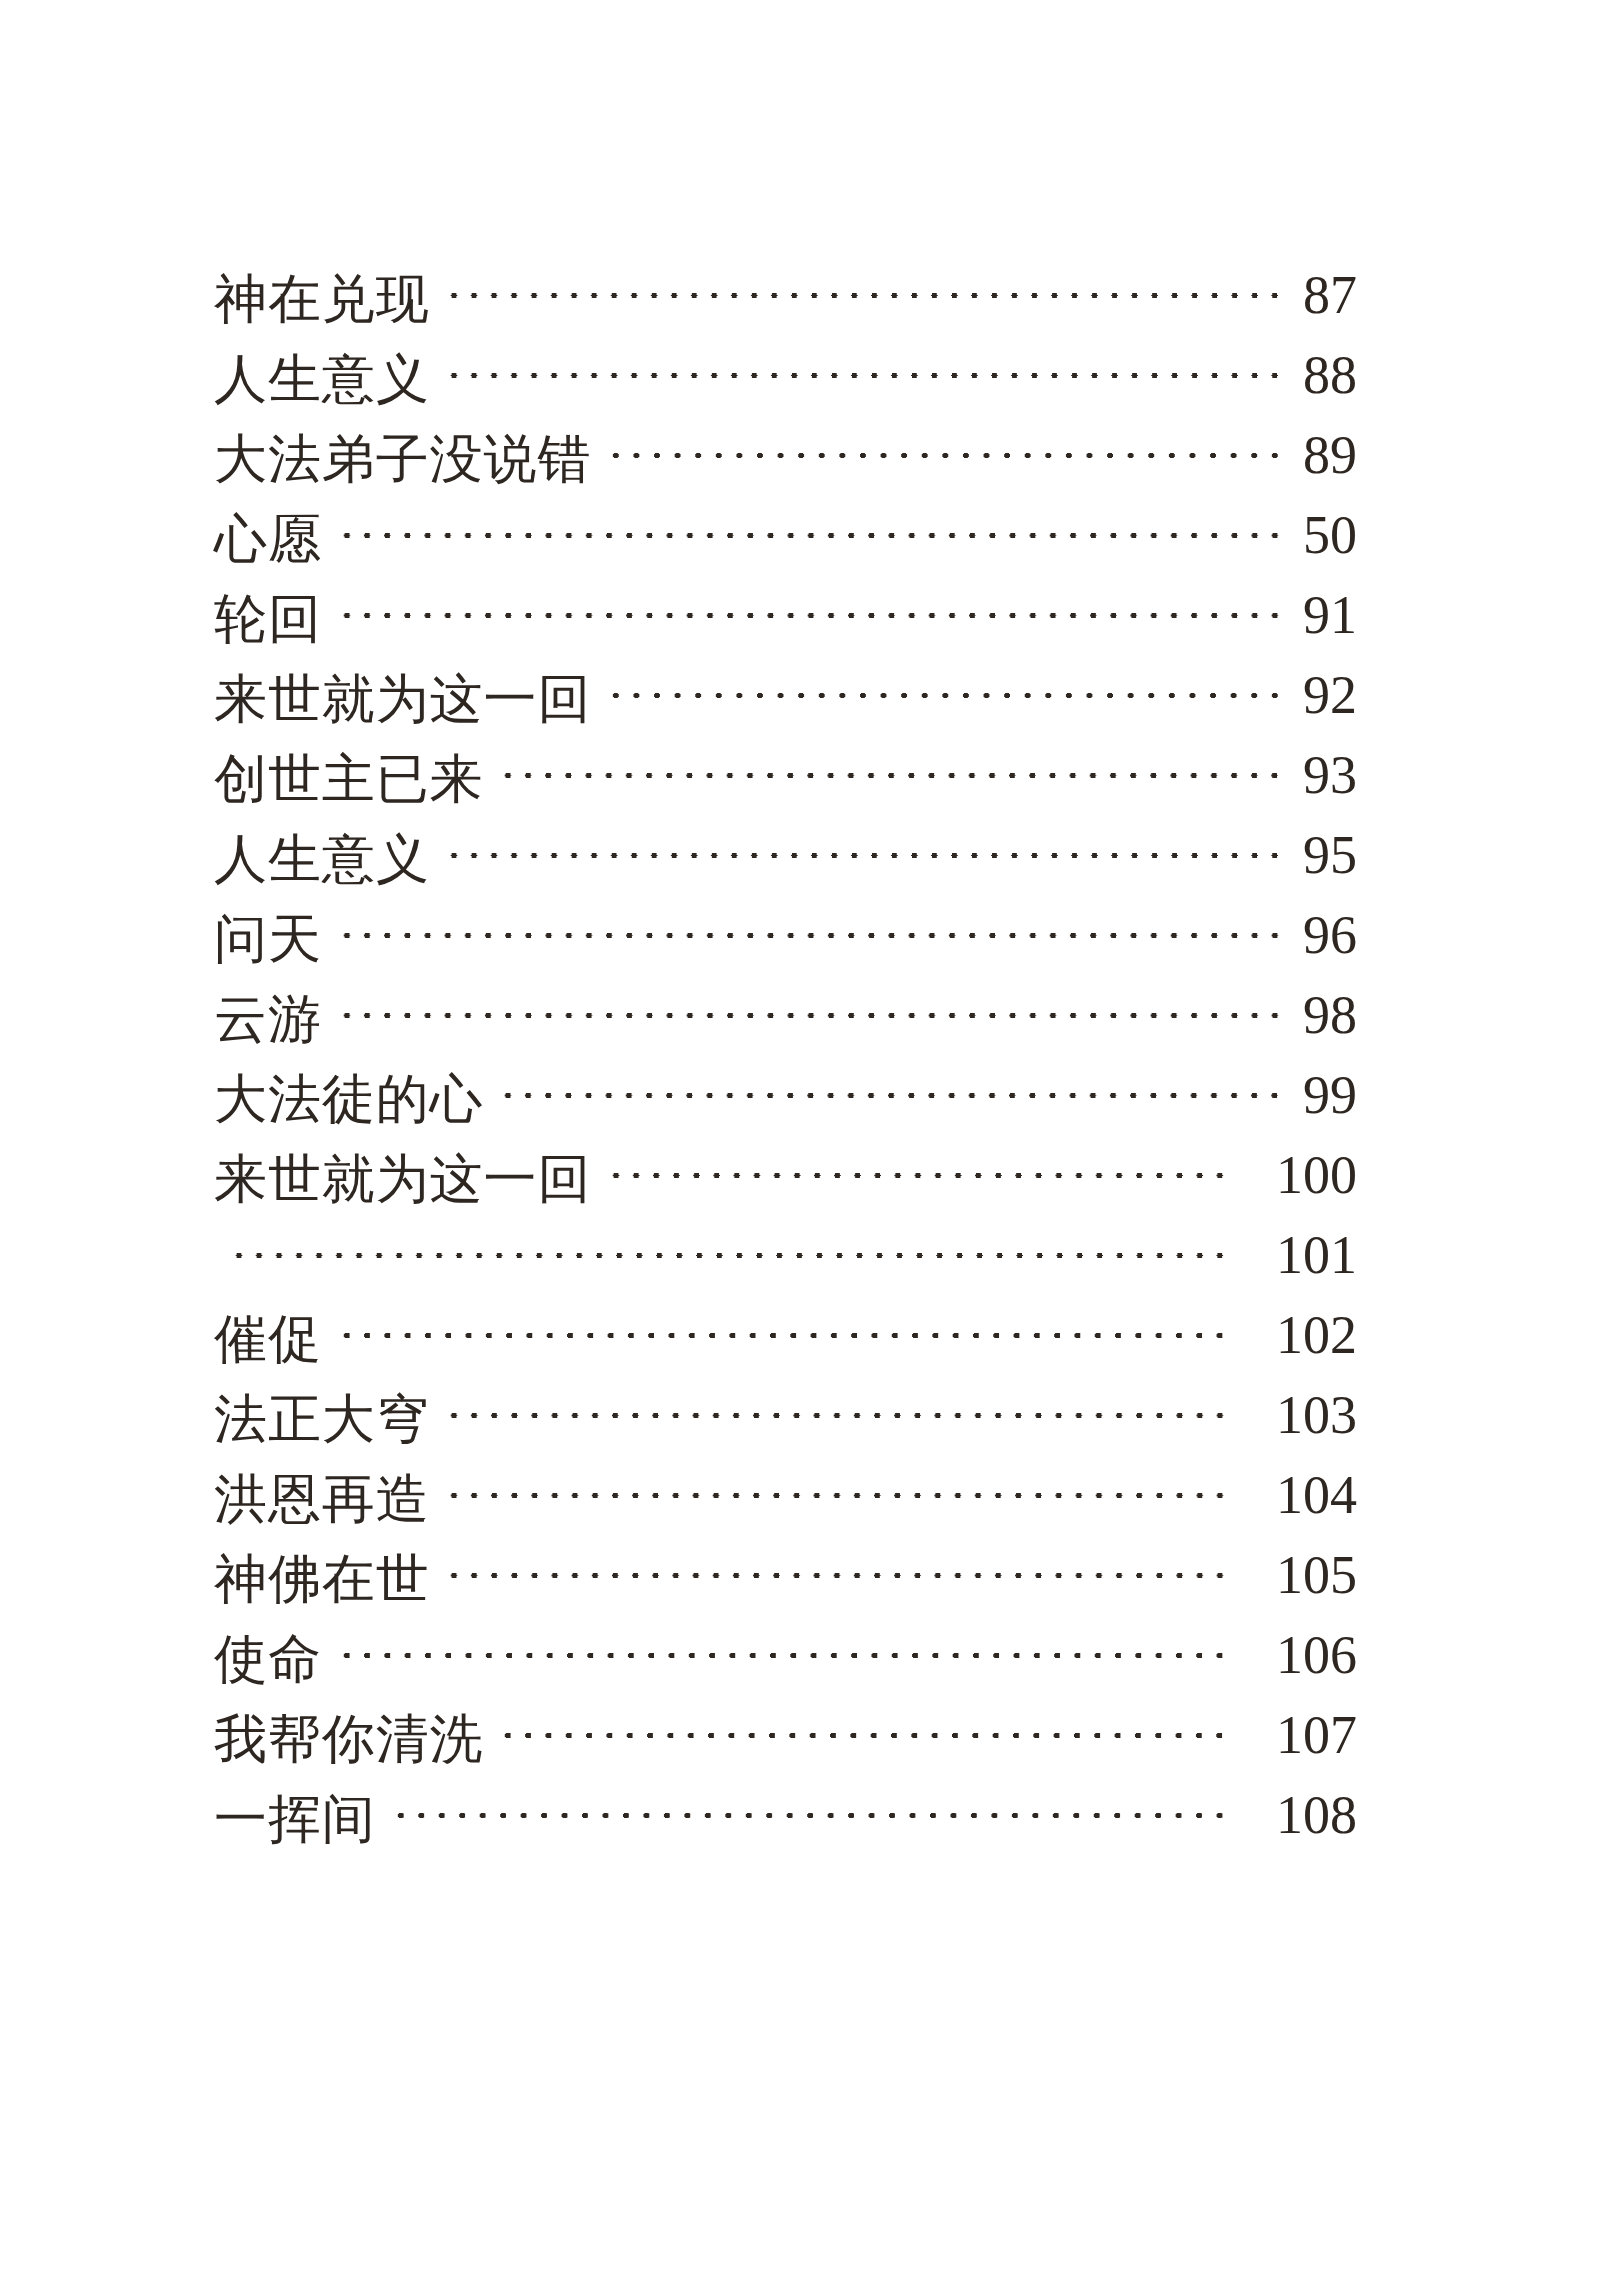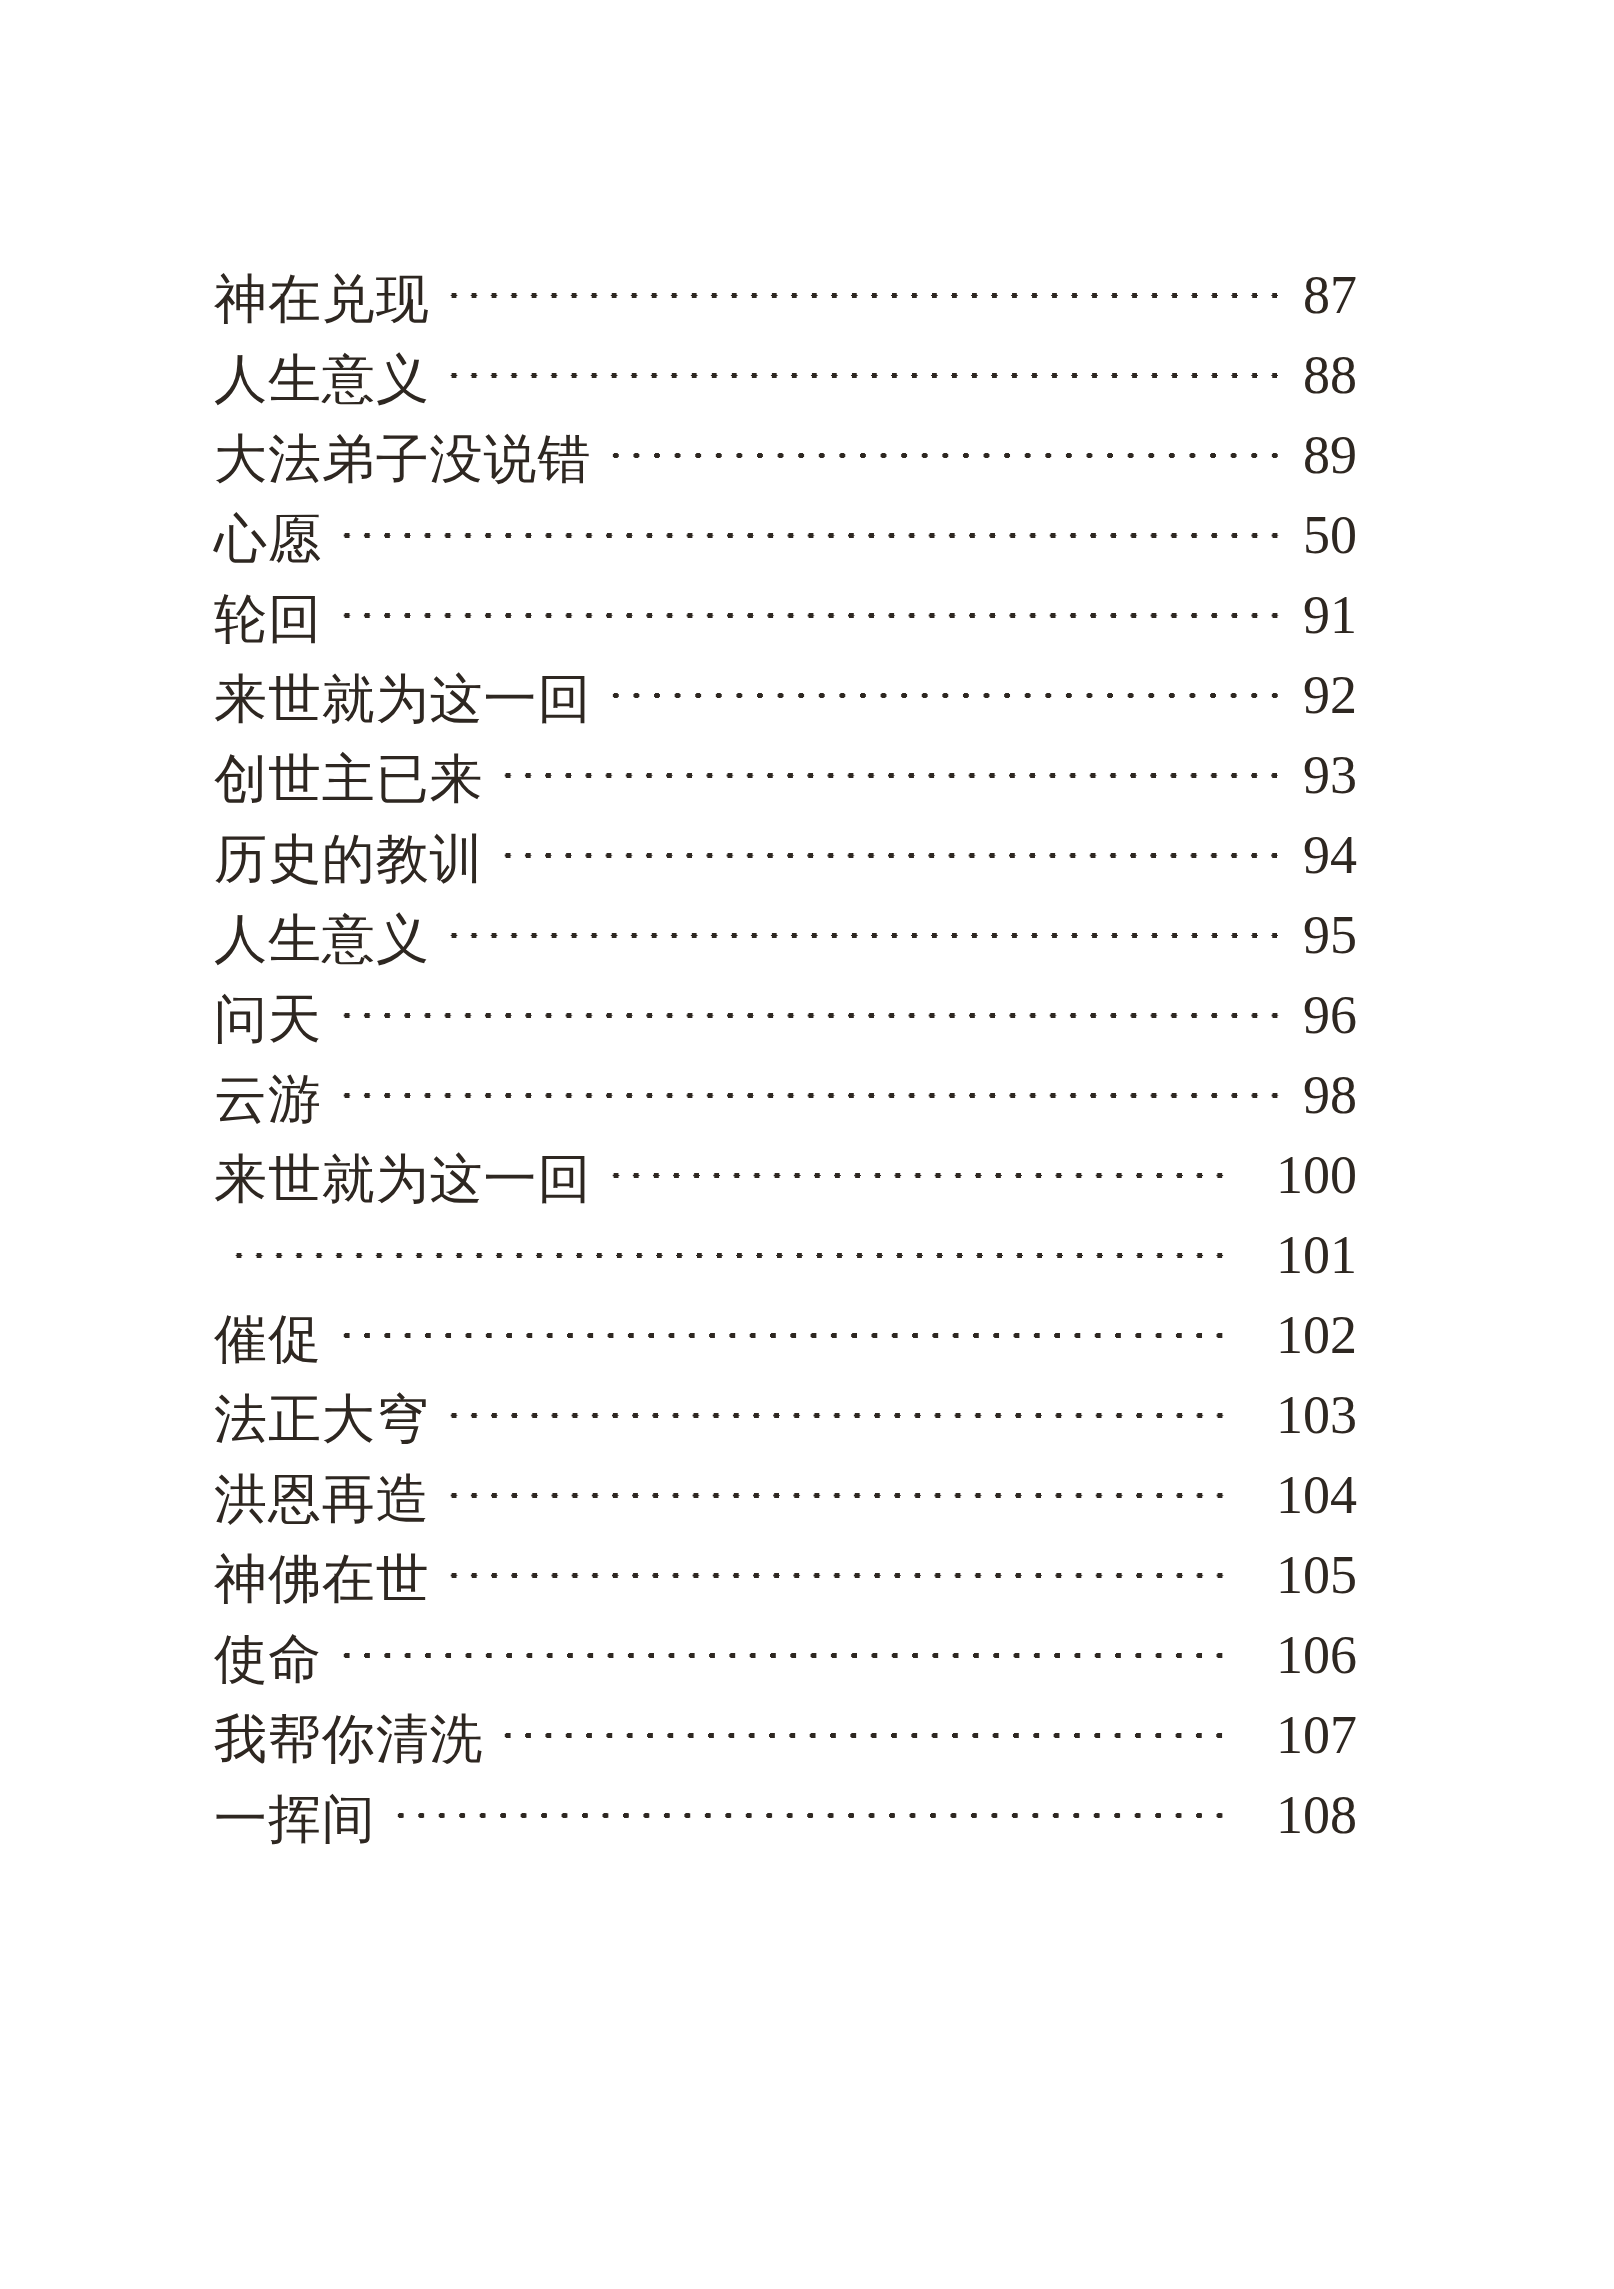--- a/index.html
+++ b/index.html
@@ -94,45 +94,45 @@
     <span class="toc-leader"></span>
     <span class="toc-page">92</span>
   </div>
 
   <div class="toc-row">
     <span class="toc-title">创世主已来</span>
     <span class="toc-leader"></span>
     <span class="toc-page">93</span>
   </div>
 
-  <div class="toc-row">
-    <span class="toc-title">历史的教训</span>
-    <span class="toc-leader"></span>
-    <span class="toc-page">94</span>
-  </div>
 
   <div class="toc-row">
     <span class="toc-title">人生意义</span>
     <span class="toc-leader"></span>
     <span class="toc-page">95</span>
   </div>
 
   <div class="toc-row">
     <span class="toc-title">问天</span>
     <span class="toc-leader"></span>
     <span class="toc-page">96</span>
   </div>
 
 
   <div class="toc-row">
     <span class="toc-title">云游</span>
     <span class="toc-leader"></span>
     <span class="toc-page">98</span>
   </div>
 
+  <div class="toc-row">
+    <span class="toc-title">大法徒的心</span>
+    <span class="toc-leader"></span>
+    <span class="toc-page">99</span>
+  </div>
 
   <div class="toc-row p3">
     <span class="toc-title">来世就为这一回</span>
     <span class="toc-leader"></span>
     <span class="toc-page">100</span>
   </div>
 
   <div class="toc-row p3">
     <span class="toc-leader"></span>
     <span class="toc-page">101</span>

